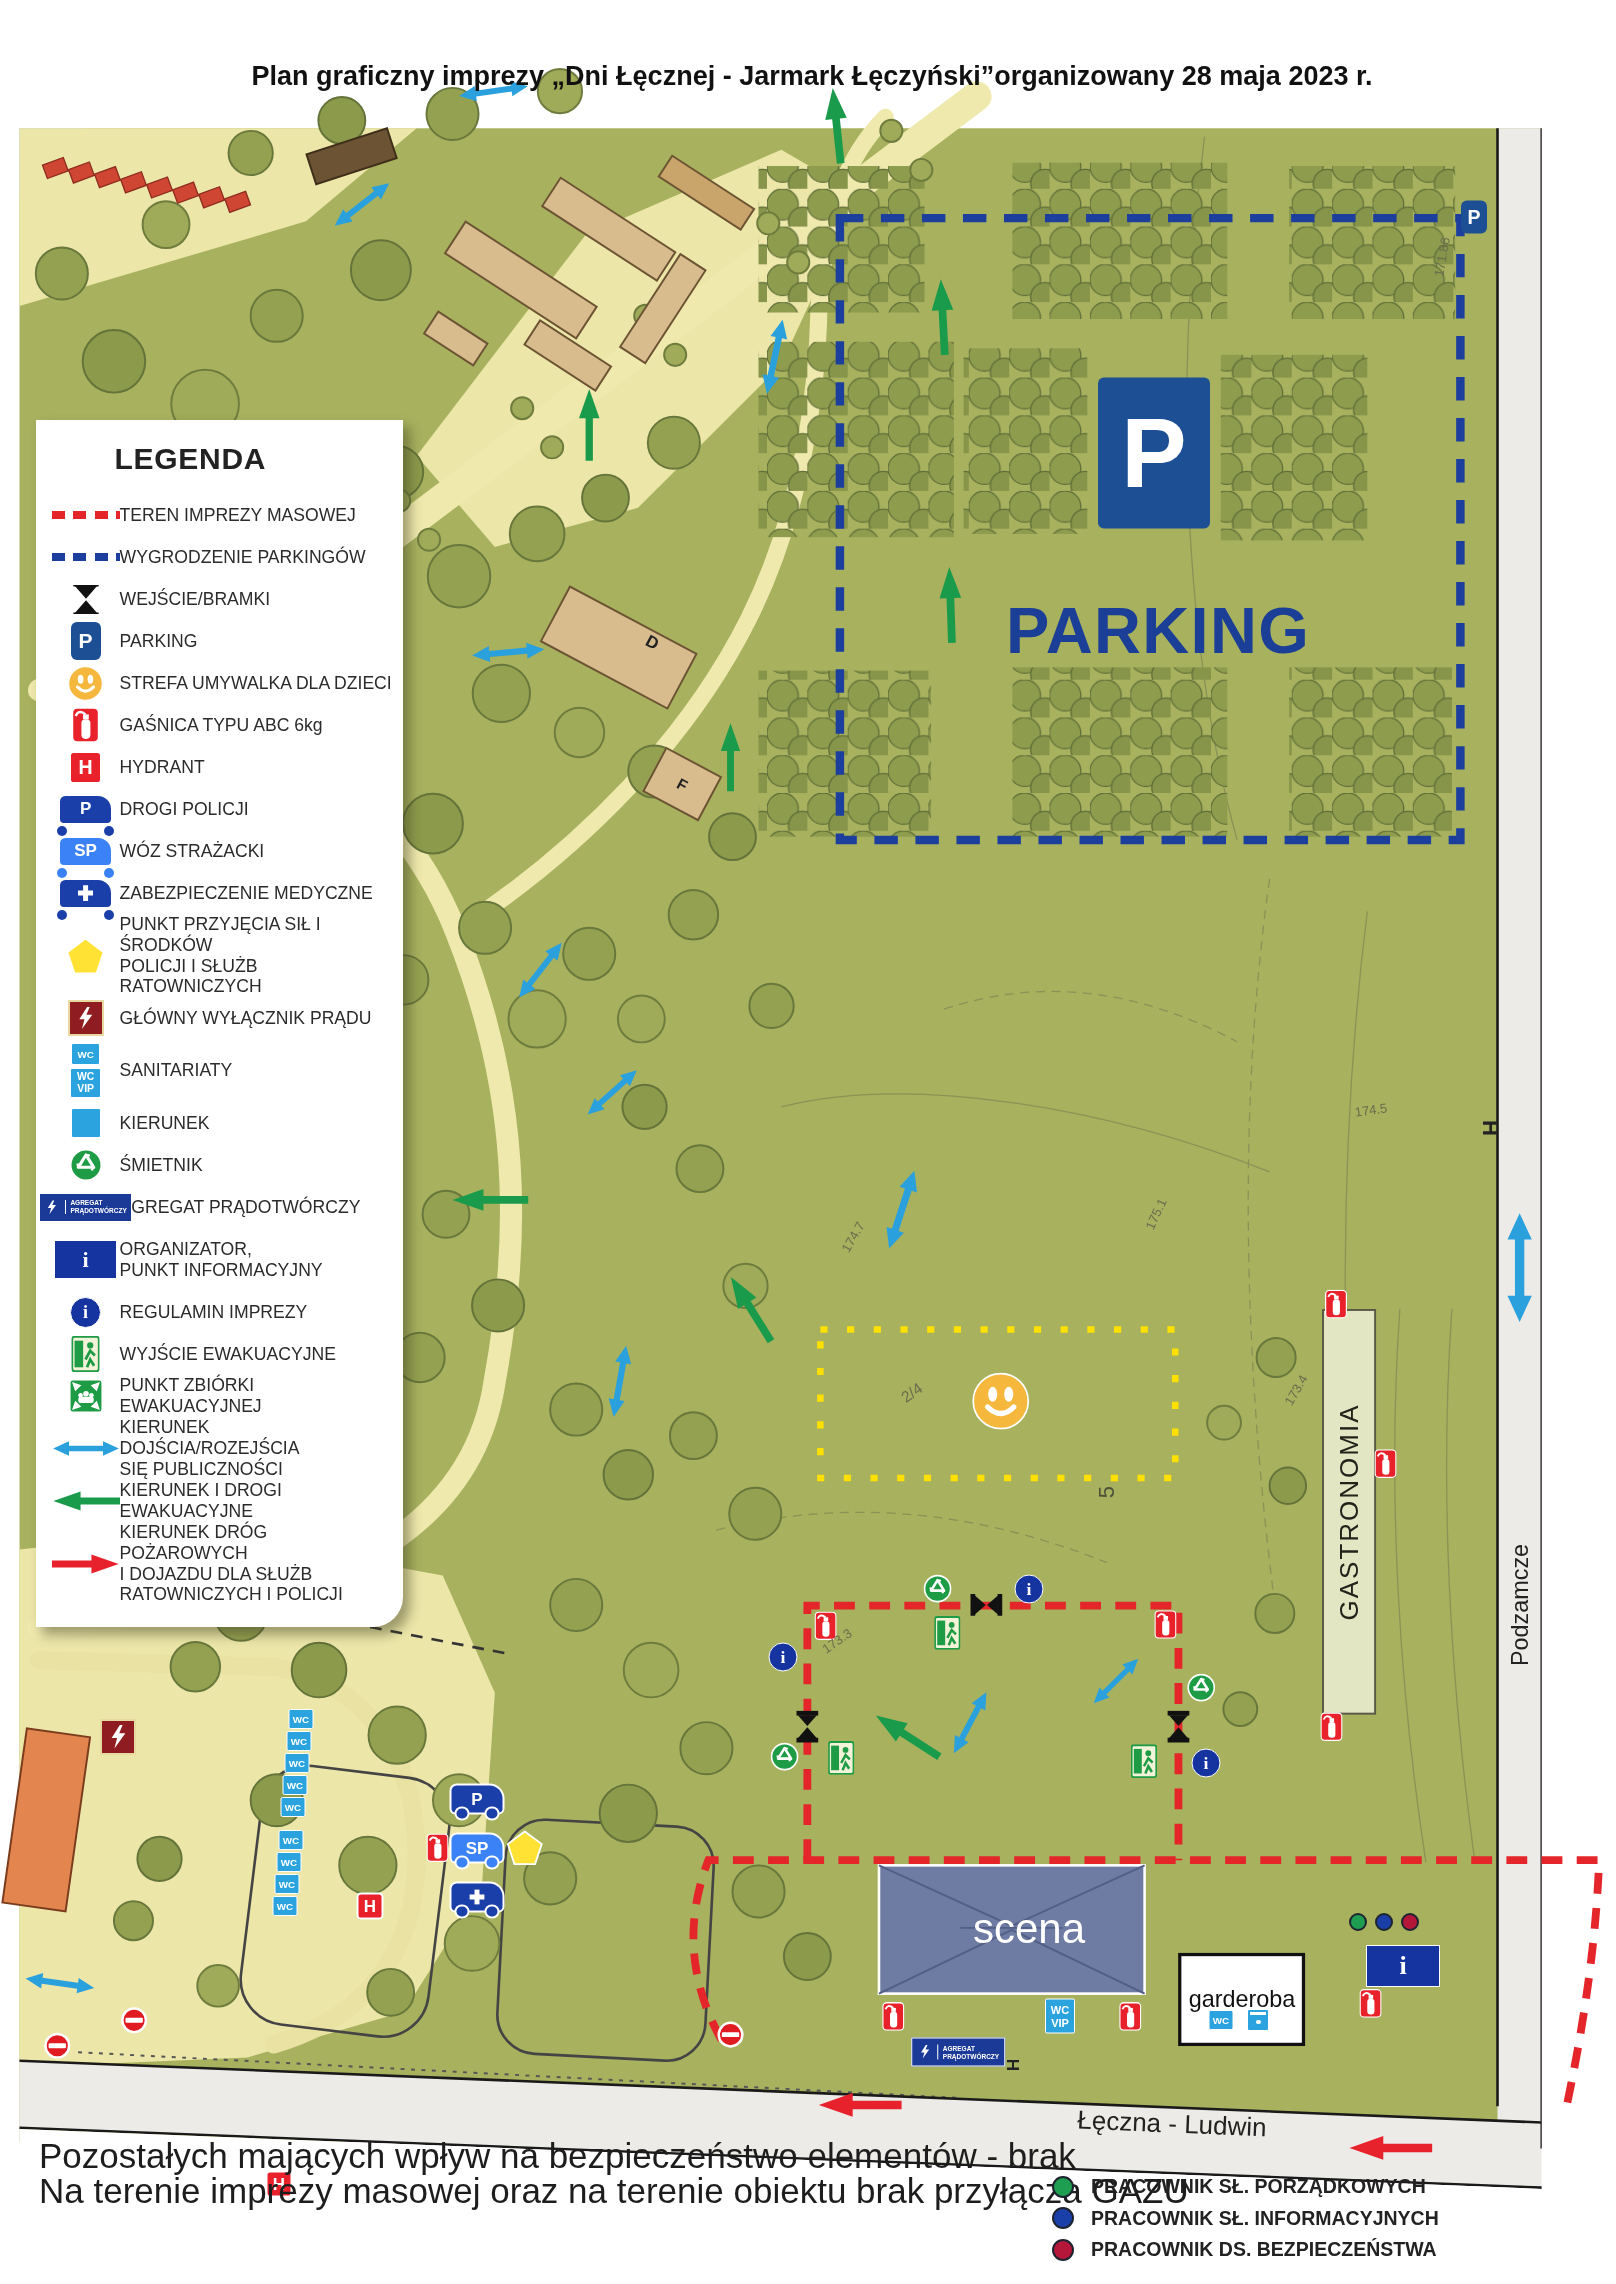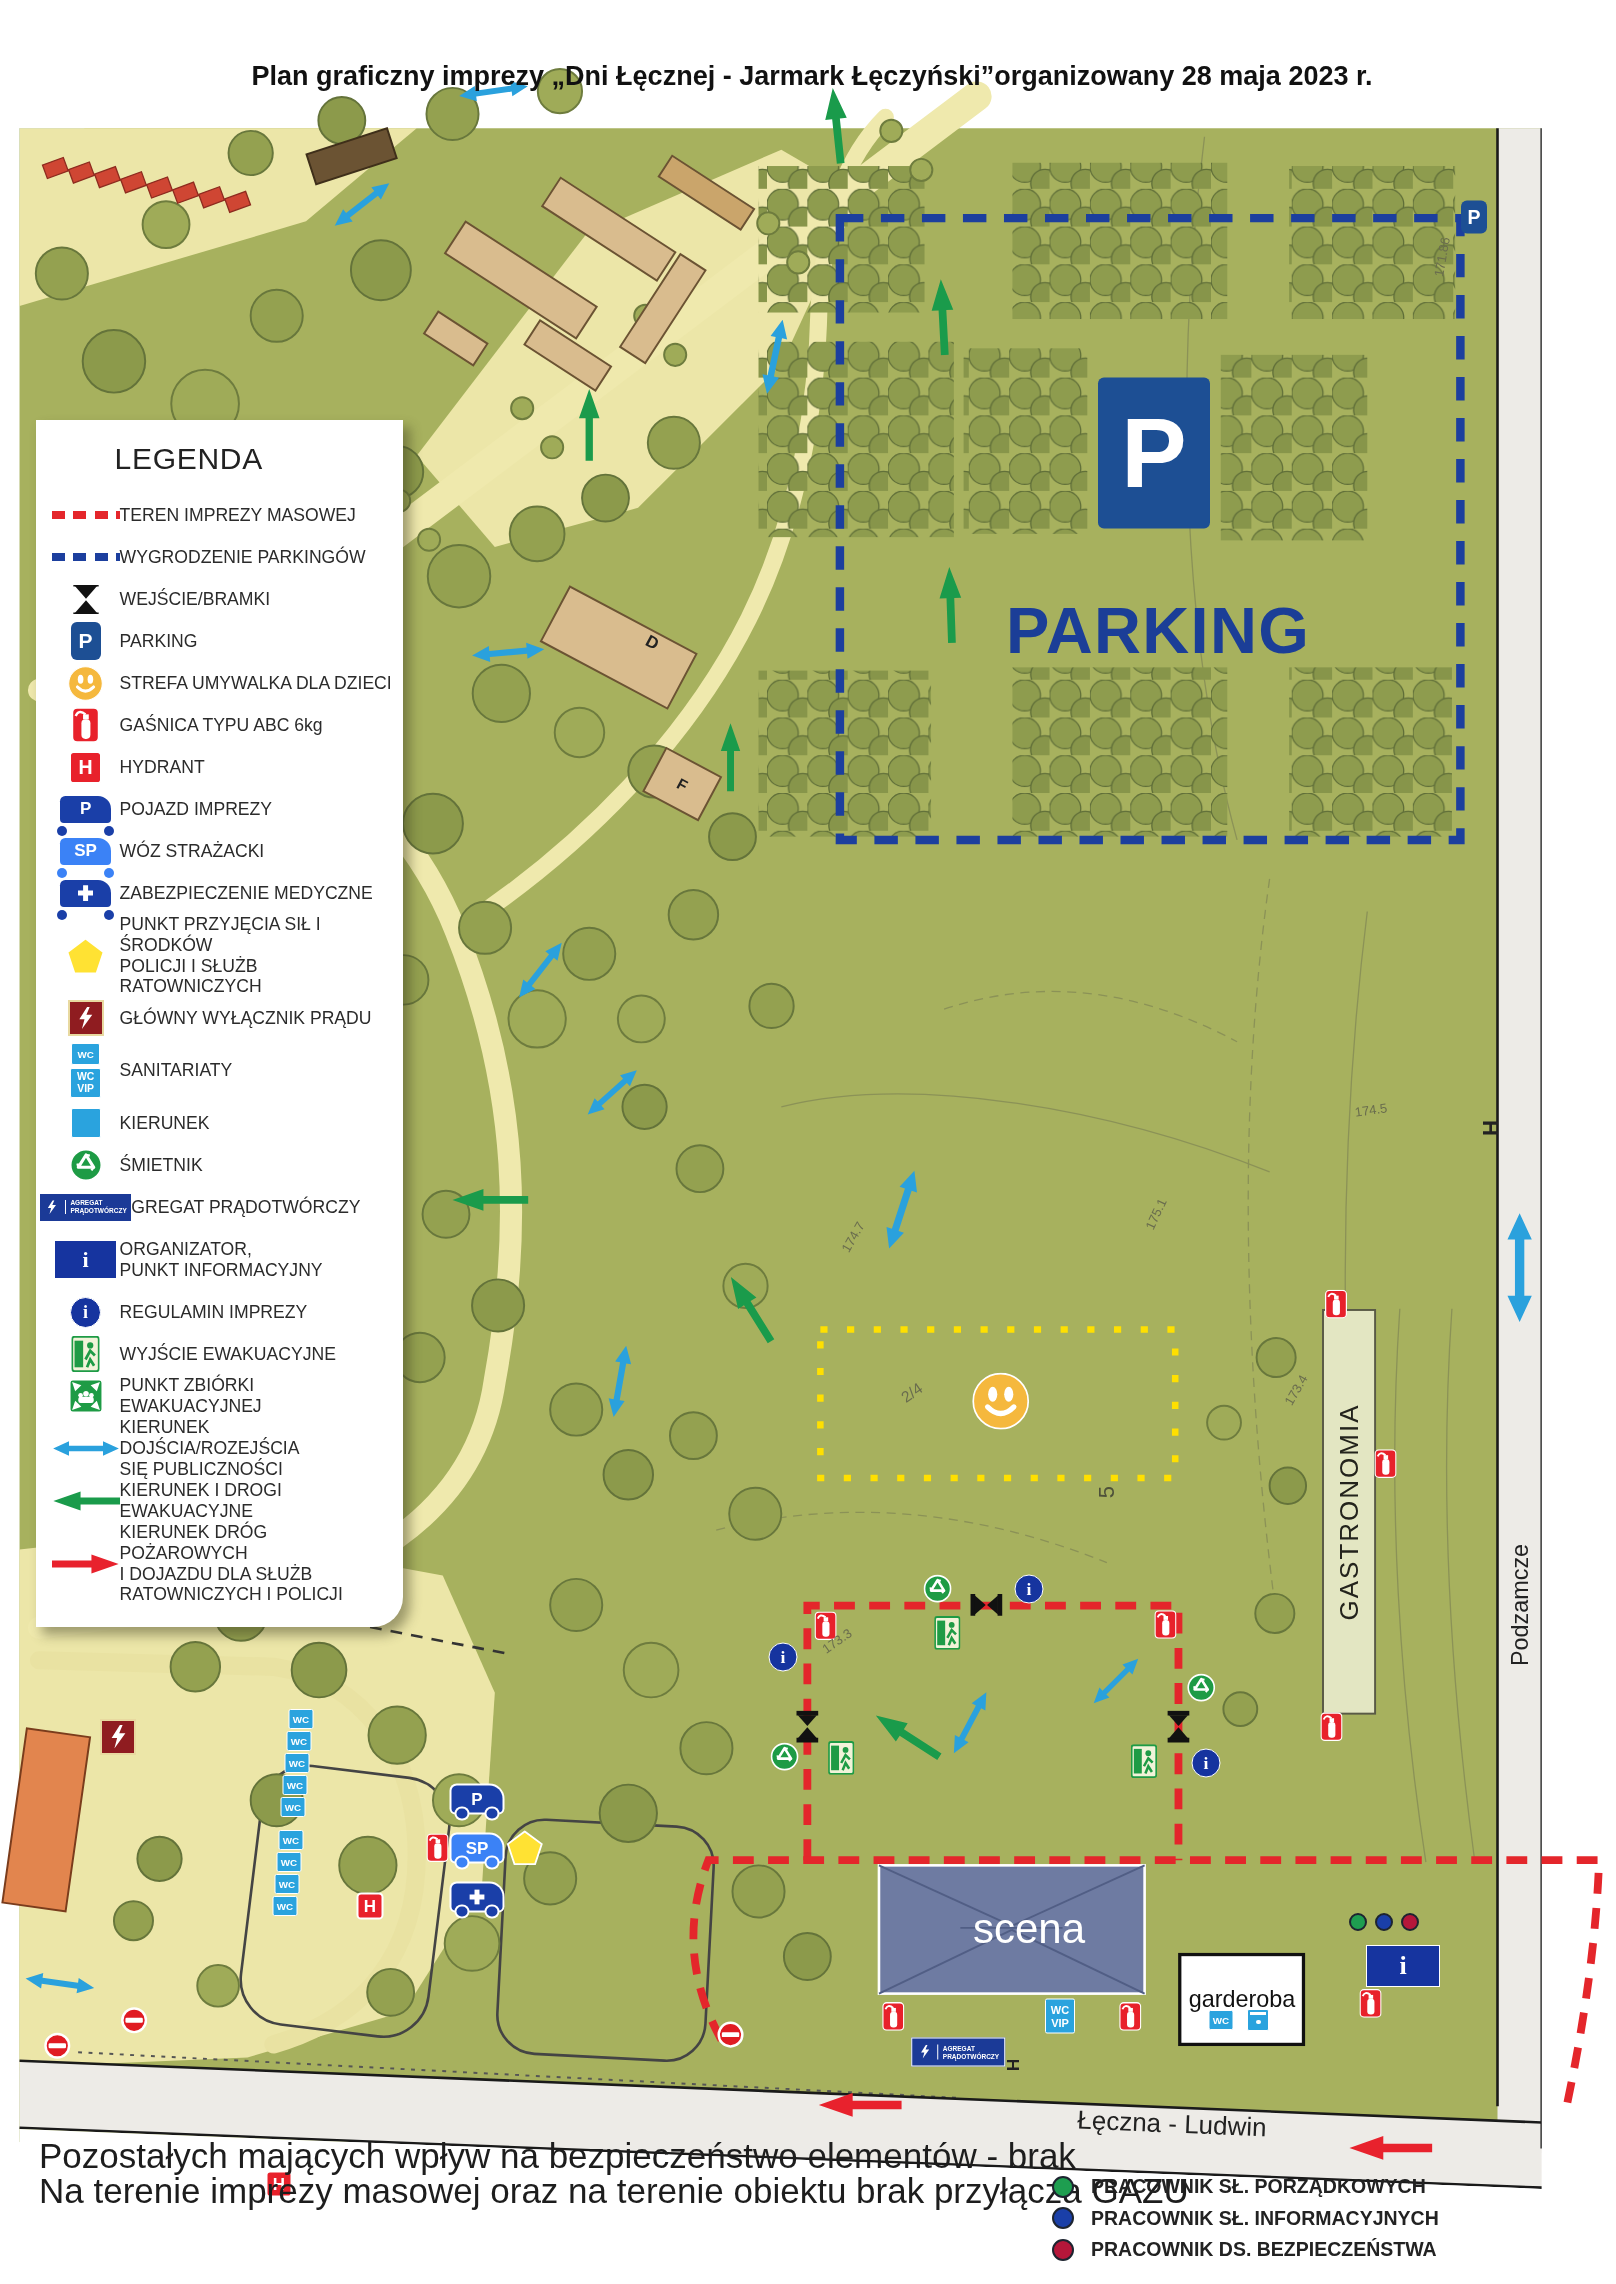--- a/index.html
+++ b/index.html
@@ -43,21 +43,21 @@
   .agr{height:29px;background:#1b3a97;border:1.3px solid #fff;display:flex;color:#fff;}
   .agr .bcell{width:25px;border-right:1.3px solid #fff;display:flex;align-items:center;justify-content:center;}
   .agr .txt{display:flex;flex-direction:column;justify-content:center;font-size:6.5px;
       font-weight:bold;line-height:1.2;padding:0 4.6px;white-space:nowrap;}
   .dot{width:18px;height:18px;border-radius:50%;border:2px solid #1d2430;}
   .maplabel{position:absolute;transform:translate(-50%,-50%);z-index:5;white-space:nowrap;}
   
   .legend{position:absolute;left:36px;top:420px;width:367px;background:#fff;z-index:10;
       border-radius:0 0 30px 0;box-shadow:6.5px 7.8px 11.7px rgba(60,60,30,.45);
       padding:19.5px 10.4px 22px 15.6px;box-sizing:border-box;}
-  .ltitle{font-size:30px;font-weight:normal;color:#222;margin:2.6px 0 18px 63px;letter-spacing:0.7px;}
+  .ltitle{font-size:30px;font-weight:bold;color:#222;margin:2.6px 0 18px 63px;letter-spacing:0.7px;}
   .lrow{display:flex;align-items:center;min-height:42px;}
   .lrow.tall{min-height:63px;} .lrow.tall3{min-height:82px;}
   .lic{width:68px;display:flex;align-items:center;justify-content:center;flex:none;}
   .llab{font-size:17.6px;color:#2b2b2b;line-height:1.18;white-space:pre-line;}
   .dashline{width:83px;height:8.5px;}
   .dashline.red{background:repeating-linear-gradient(90deg,#e4262b 0 13px,transparent 13px 21.5px);}
   .dashline.blue{background:repeating-linear-gradient(90deg,#1c3f9e 0 13px,transparent 13px 21.5px);}
   .lrow .ic{position:static;transform:none;}
   
   .footer{position:absolute;left:39px;top:2138px;font-size:35px;color:#1d1d1d;z-index:20;line-height:35px;}
@@ -553,21 +553,21 @@
           </div>
         </div>
       <div class="llab">HYDRANT</div>
     </div>
     <div class="lrow">
       <div class="lic" style="position:relative;height:42px;">
           <div class="ic van blue" style="left:34px;top:18px;">
             <span>P</span>
           </div>
         </div>
-      <div class="llab">POJAZD IMPREZY</div>
+      <div class="llab">DROGI POLICJI</div>
     </div>
     <div class="lrow">
       <div class="lic" style="position:relative;height:42px;">
           <div class="ic van red" style="left:34px;top:18px;">
             <span>SP</span>
           </div>
         </div>
       <div class="llab">WÓZ STRAŻACKI</div>
     </div>
     <div class="lrow">

